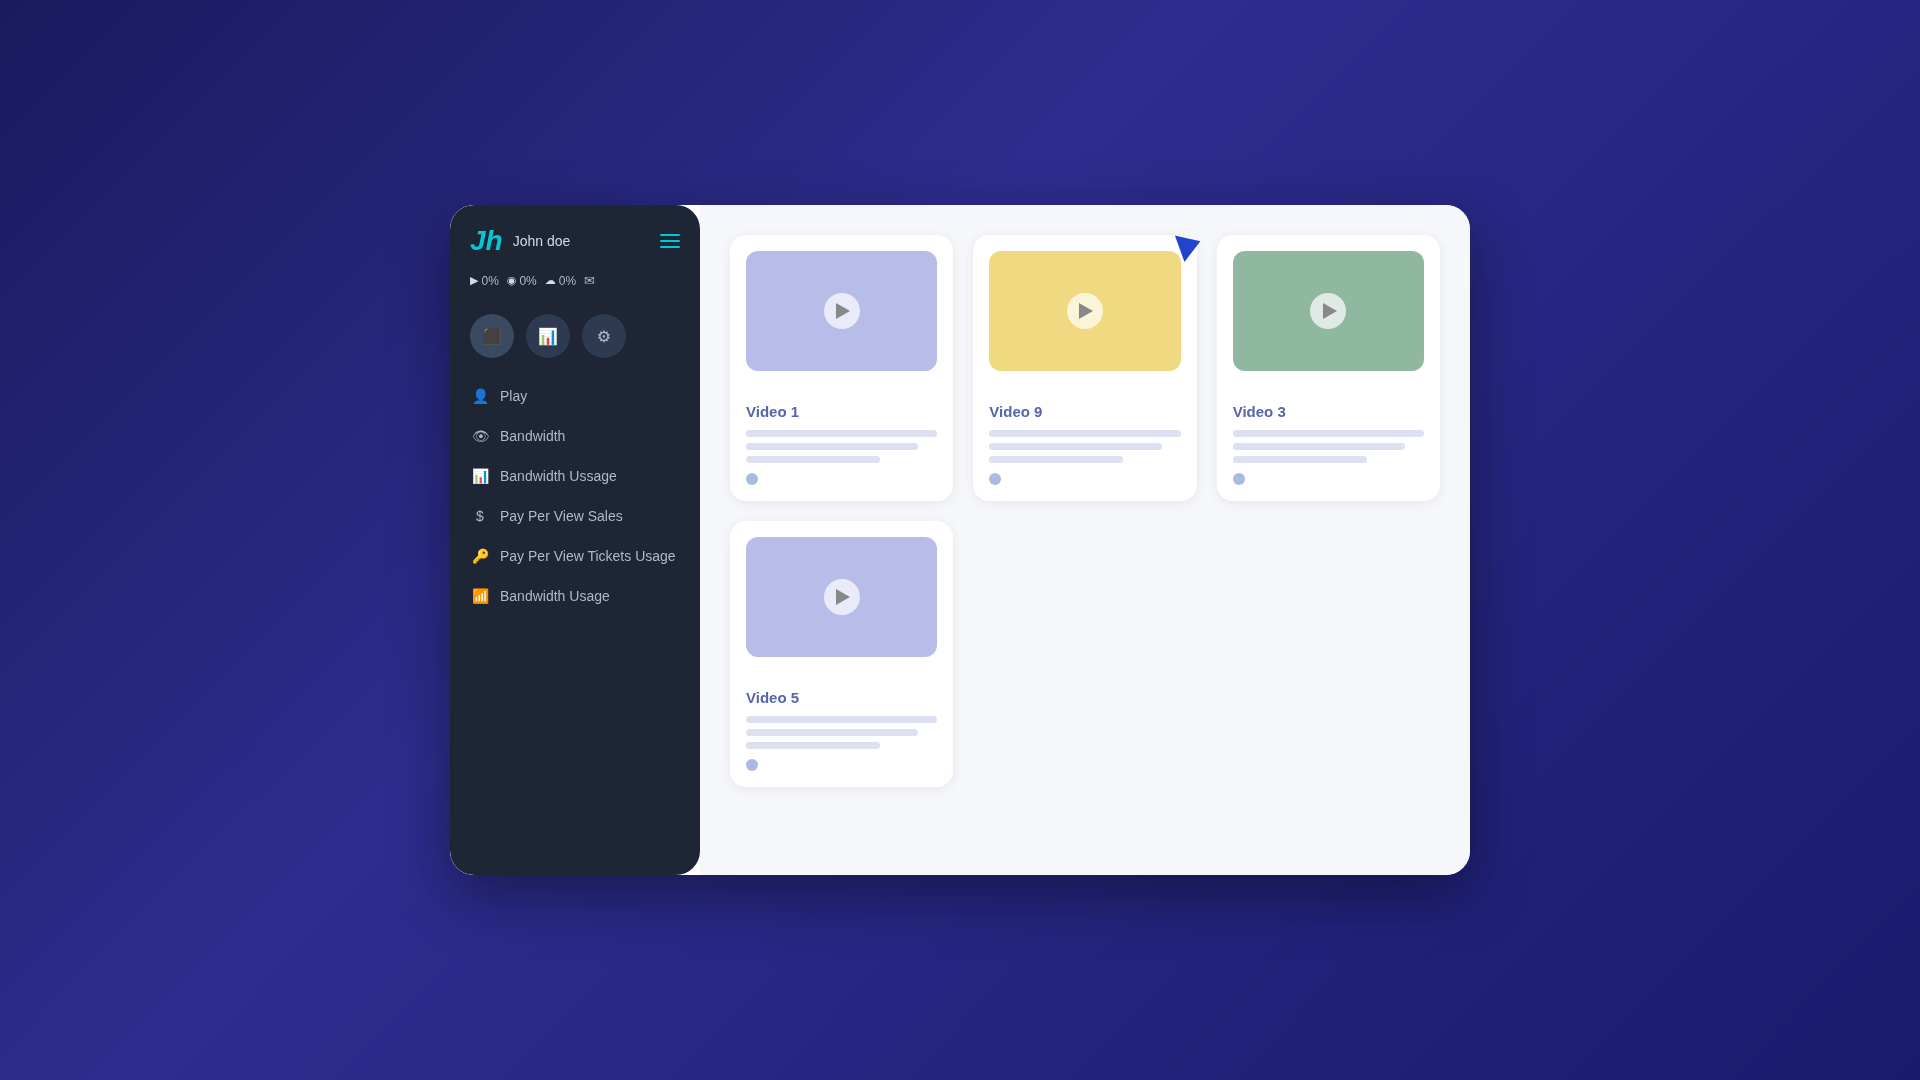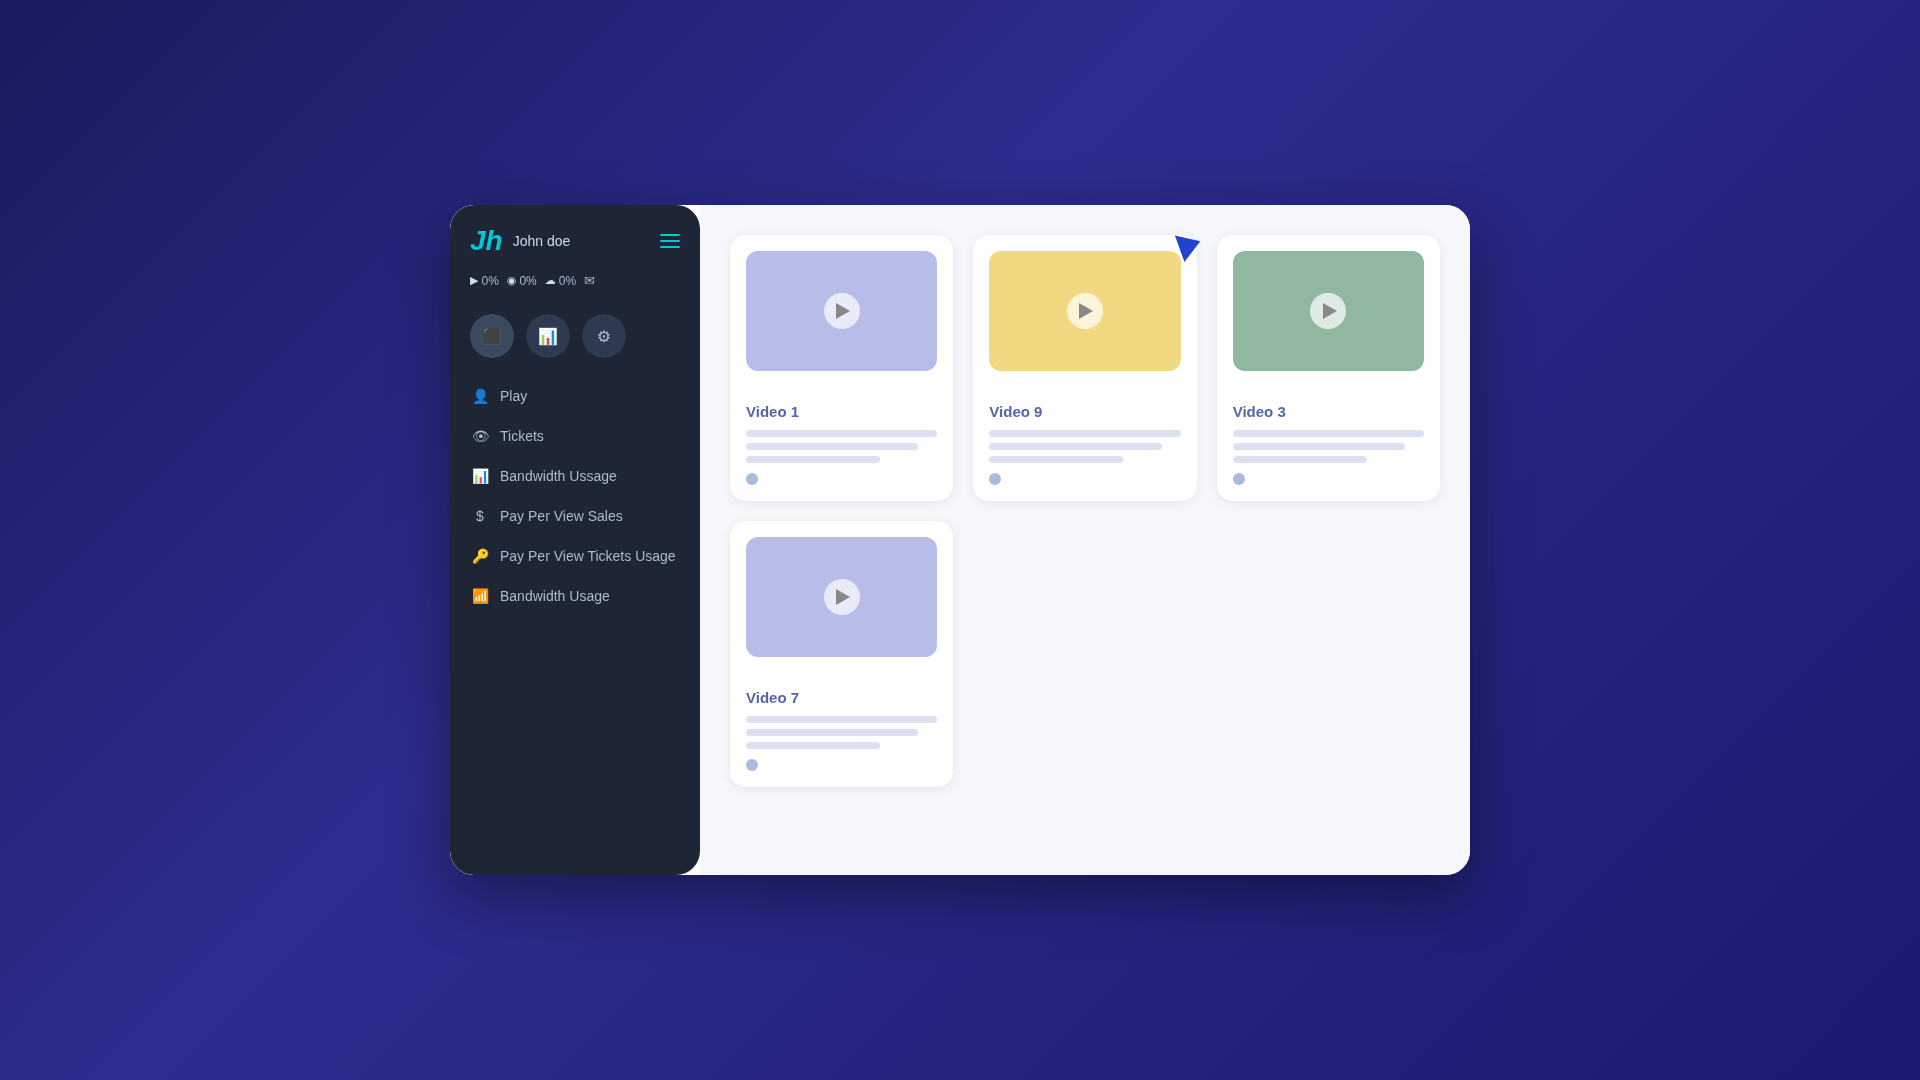--- a/index.html
+++ b/index.html
@@ -297,21 +297,21 @@
 
     <nav class="sidebar-nav">
 
       <div class="nav-item">
         <span class="nav-icon">👤</span>
         <span>Play</span>
       </div>
 
       <div class="nav-item">
         <span class="nav-icon">👁</span>
-        <span>Tickets</span>
+        <span>Bandwidth</span>
       </div>
 
       <div class="nav-item">
         <span class="nav-icon">📊</span>
         <span>Bandwidth Ussage</span>
       </div>
 
       <div class="nav-item">
         <span class="nav-icon">$</span>
         <span>Pay Per View Sales</span>
@@ -374,21 +374,21 @@
         <div class="video-line short"></div>
         <div class="video-dot"></div>
       </div>
 
       <div class="video-card">
         <div class="video-thumbnail thumbnail-purple">
           <div class="play-btn">
             <div class="play-triangle"></div>
           </div>
         </div>
-        <div class="video-title">Video 7</div>
+        <div class="video-title">Video 5</div>
         <div class="video-line long"></div>
         <div class="video-line medium"></div>
         <div class="video-line short"></div>
         <div class="video-dot"></div>
       </div>
 
     </div>
   </div>
 
 </div>

